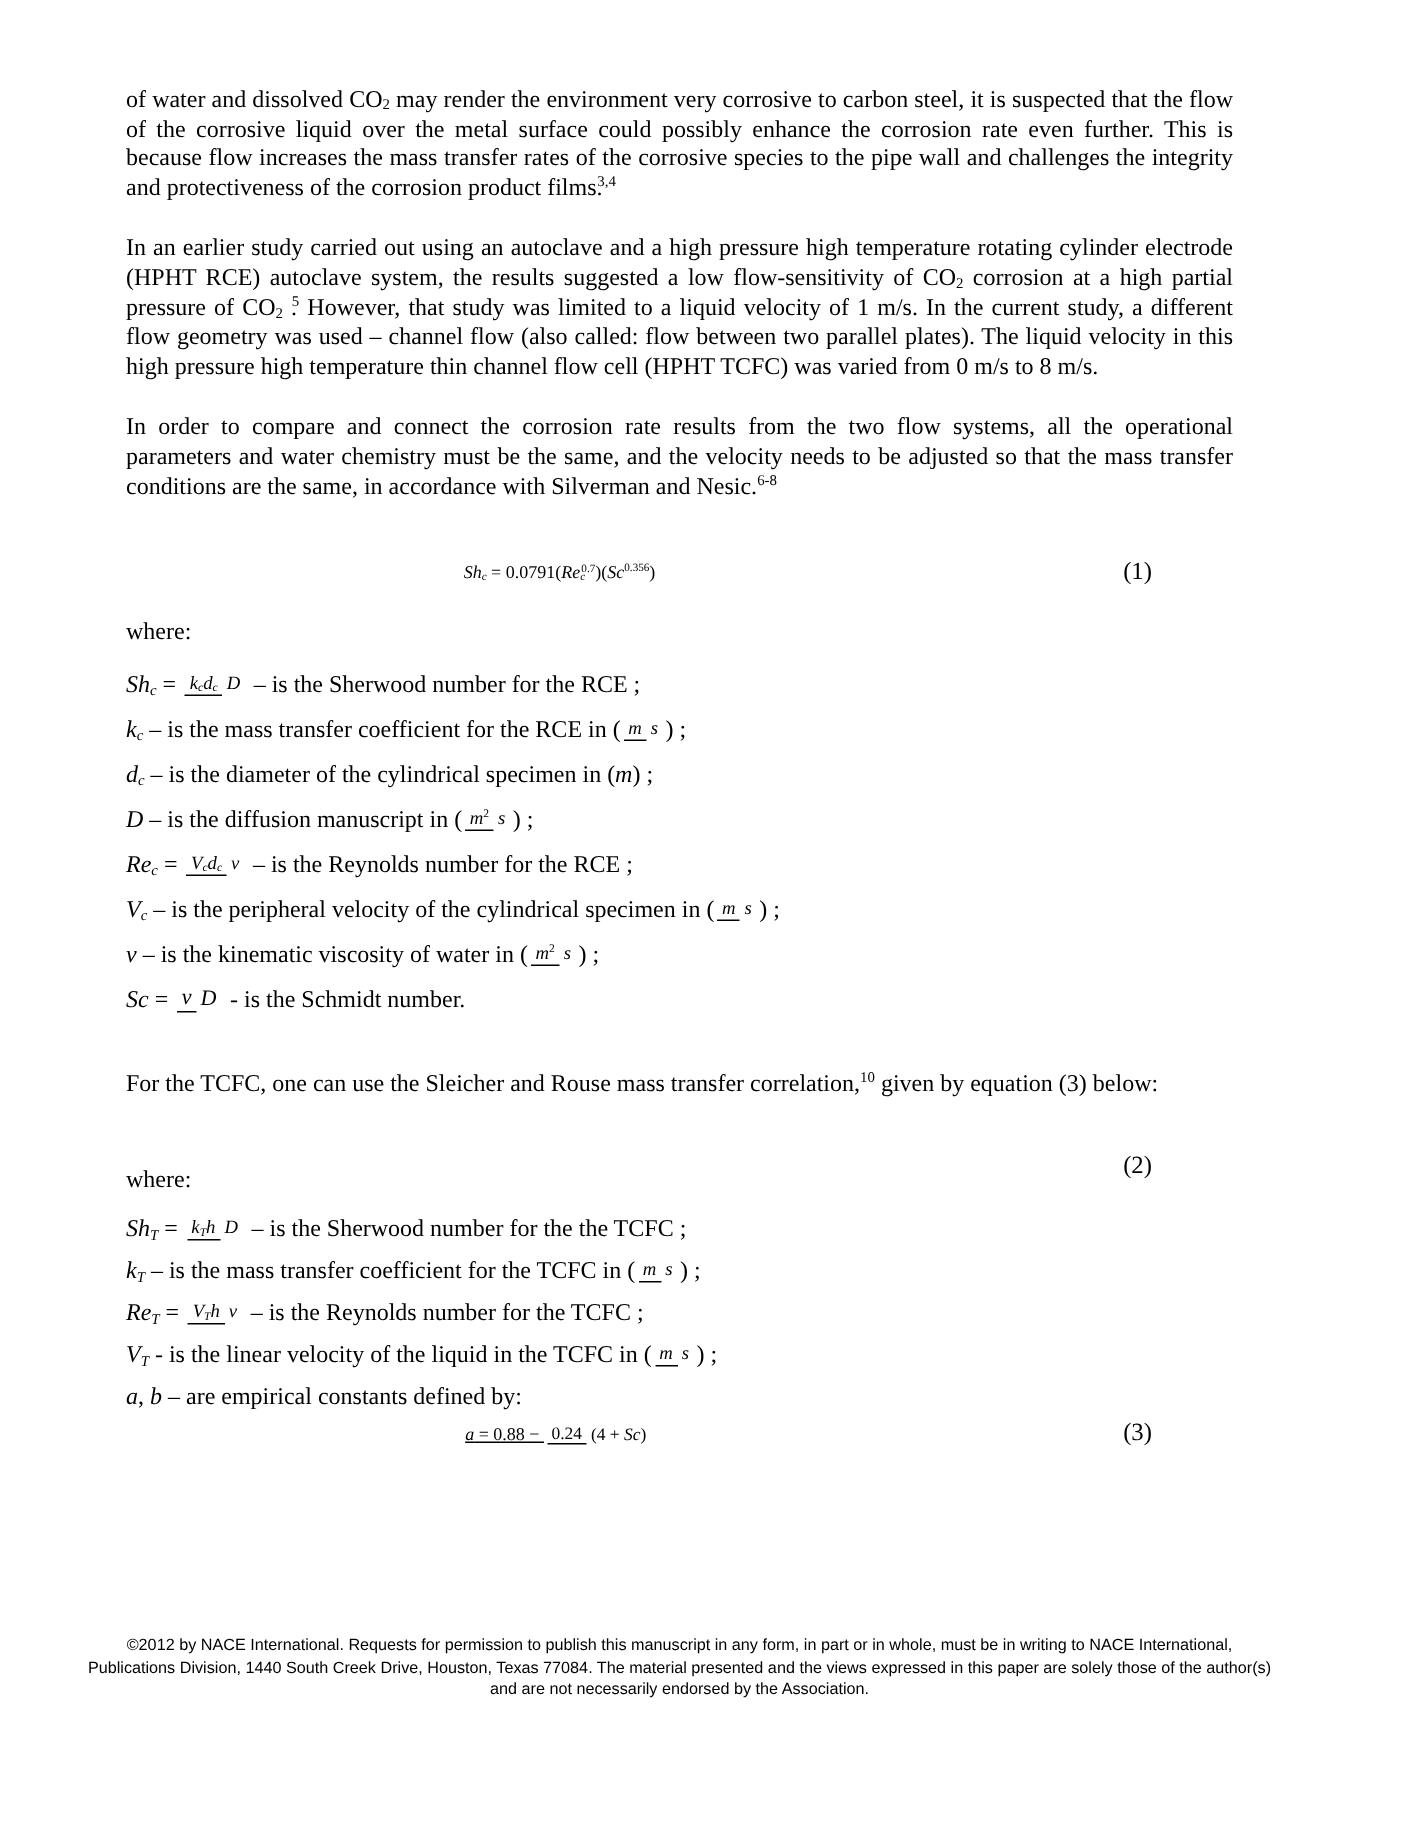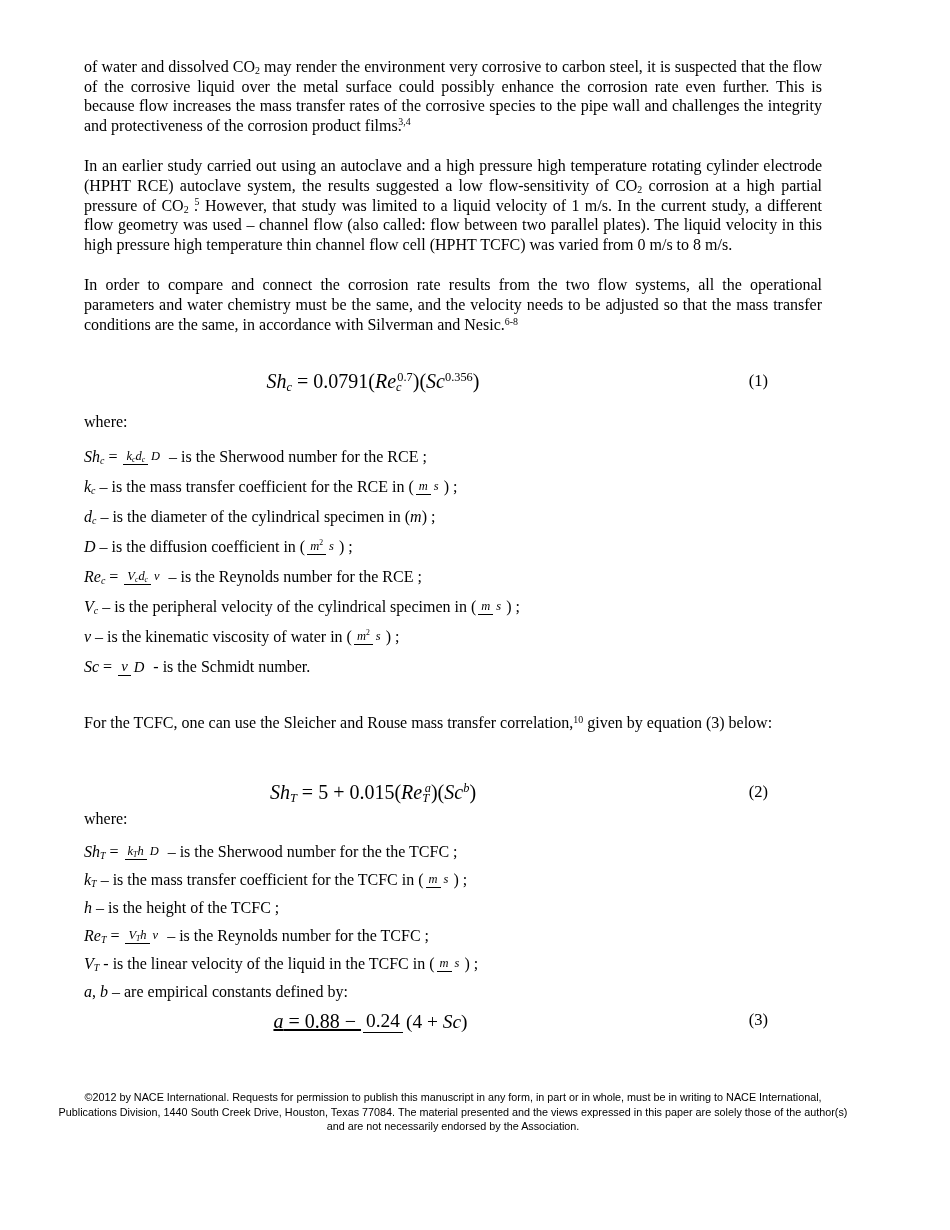--- a/index.html
+++ b/index.html
@@ -24,21 +24,21 @@
   sup{font-size:0.62em;vertical-align:0.6em;line-height:0;}
   sub{font-size:0.62em;vertical-align:-0.25em;line-height:0;}
   sub + sup{margin-left:-0.35em;}
 
   .eq-row{position:relative;}
   .eq-row.eq1{margin-top:32px;}
   .eq-row.eq2{margin-top:45px;}
   .eq-row.eq3{margin-top:0;text-decoration:underline;}
   .eq-body{
     text-align:center;margin-right:160px;
-    font-size:20px;line-height:30px;
+    font-size:12px;line-height:30px;
   }
   .eq3 .eq-body{line-height:1.15;padding-top:4px;}
   .eq-num{
     position:absolute;right:54px;top:50%;
     transform:translateY(-50%);
     font-size:16.5px;
   }
   .eq-row .frac{font-size:0.97em;}
 
   .where{margin:16px 0 0 0;font-size:16px;line-height:19.6px;}
@@ -93,21 +93,21 @@
     <div class="defs defs1">
       <div class="def-line"><i>Sh</i><sub><i>c</i></sub> = <span class="frac">
             <span class="fnum"><i>k</i><sub><i>c</i></sub><i>d</i><sub><i>c</i></sub></span>
             <span class="fden"><i>D</i></span>
           </span> <span>– is the Sherwood number for the RCE ;</span></div>
       <div class="def-line"><i>k</i><sub><i>c</i></sub> <span>– is the mass transfer coefficient for the RCE in</span> (<span class="frac">
             <span class="fnum"><i>m</i></span>
             <span class="fden"><i>s</i></span>
           </span>) ;</div>
       <div class="def-line"><i>d</i><sub><i>c</i></sub> <span>– is the diameter of the cylindrical specimen in</span> (<i>m</i>) ;</div>
-      <div class="def-line"><i>D</i> <span>– is the diffusion coefficient in</span> (<span class="frac">
+      <div class="def-line"><i>D</i> <span>– is the diffusion manuscript in</span> (<span class="frac">
             <span class="fnum"><i>m</i><sup>2</sup></span>
             <span class="fden"><i>s</i></span>
           </span>) ;</div>
       <div class="def-line"><i>Re</i><sub><i>c</i></sub> = <span class="frac">
             <span class="fnum"><i>V</i><sub><i>c</i></sub><i>d</i><sub><i>c</i></sub></span>
             <span class="fden"><i>ν</i></span>
           </span> <span>– is the Reynolds number for the RCE ;</span></div>
       <div class="def-line"><i>V</i><sub><i>c</i></sub> <span>– is the peripheral velocity of the cylindrical specimen in</span> (<span class="frac">
             <span class="fnum"><i>m</i></span>
             <span class="fden"><i>s</i></span>
@@ -118,36 +118,34 @@
           </span>) ;</div>
       <div class="def-line def-sc"><i>Sc</i> = <span class="frac">
             <span class="fnum"><i>ν</i></span>
             <span class="fden"><i>D</i></span>
           </span>  <span>- is the Schmidt number.</span></div>
     </div>
 
     <p class="para p5">For the TCFC, one can use the Sleicher and Rouse mass transfer correlation,<sup>10</sup> given by equation (3) below:</p>
 
     <div class="eq-row eq2">
-      <div class="eq-body"><i>Sh</i><sub><i>T</i></sub> = 5 + 0.015(<i>Re</i><sub><i>T</i></sub><sup><i>a</i></sup>)(<i>Sc</i><sup><i>b</i></sup>)</div>
       <span class="eq-num">(2)</span>
     </div>
 
     <p class="where where2">where:</p>
 
     <div class="defs defs2">
       <div class="def-line"><i>Sh</i><sub><i>T</i></sub> = <span class="frac">
             <span class="fnum"><i>k</i><sub><i>T</i></sub><i>h</i></span>
             <span class="fden"><i>D</i></span>
           </span> <span>– is the Sherwood number for the the TCFC ;</span></div>
       <div class="def-line"><i>k</i><sub><i>T</i></sub> <span>– is the mass transfer coefficient for the TCFC in</span> (<span class="frac">
             <span class="fnum"><i>m</i></span>
             <span class="fden"><i>s</i></span>
           </span>) ;</div>
-      <div class="def-line"><i>h</i> <span>– is the height of the TCFC ;</span></div>
       <div class="def-line"><i>Re</i><sub><i>T</i></sub> = <span class="frac">
             <span class="fnum"><i>V</i><sub><i>T</i></sub><i>h</i></span>
             <span class="fden"><i>ν</i></span>
           </span> <span>– is the Reynolds number for the TCFC ;</span></div>
       <div class="def-line"><i>V</i><sub><i>T</i></sub>  <span>- is the  linear velocity of the liquid in the TCFC in</span> (<span class="frac">
             <span class="fnum"><i>m</i></span>
             <span class="fden"><i>s</i></span>
           </span>) ;</div>
       <div class="def-line"><i>a</i>, <i>b</i> <span>– are empirical constants defined by:</span></div>
     </div>

